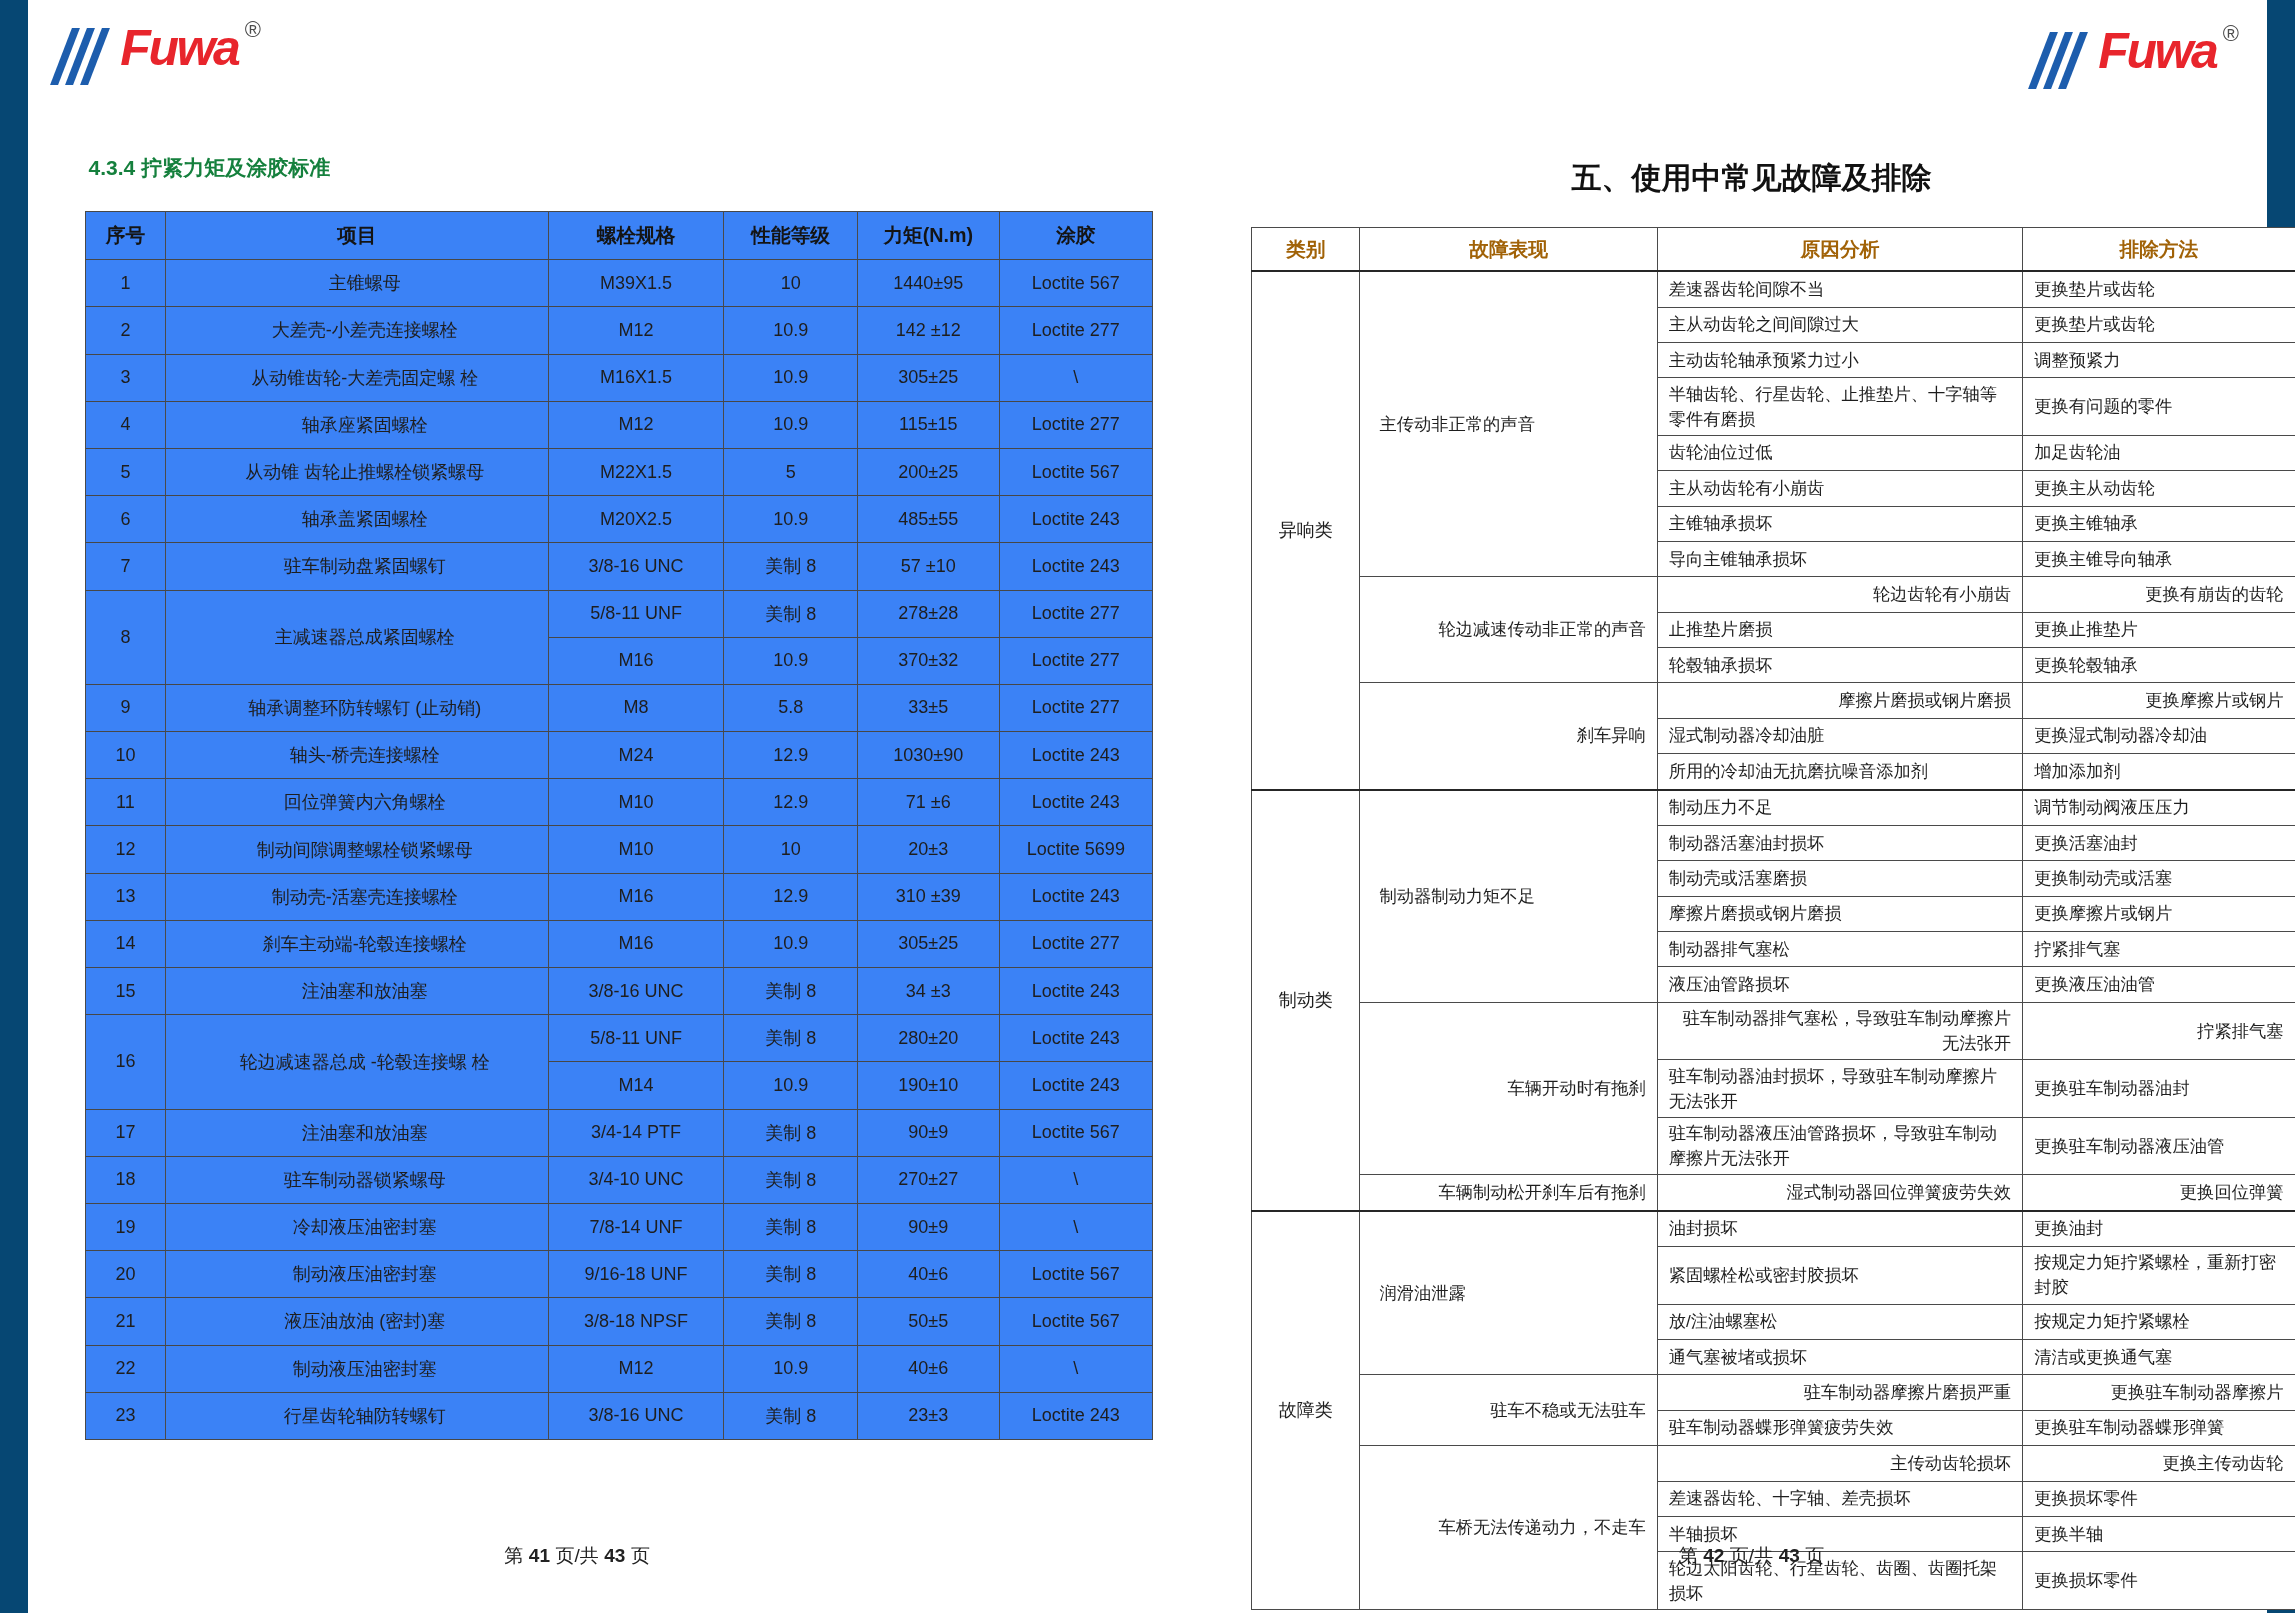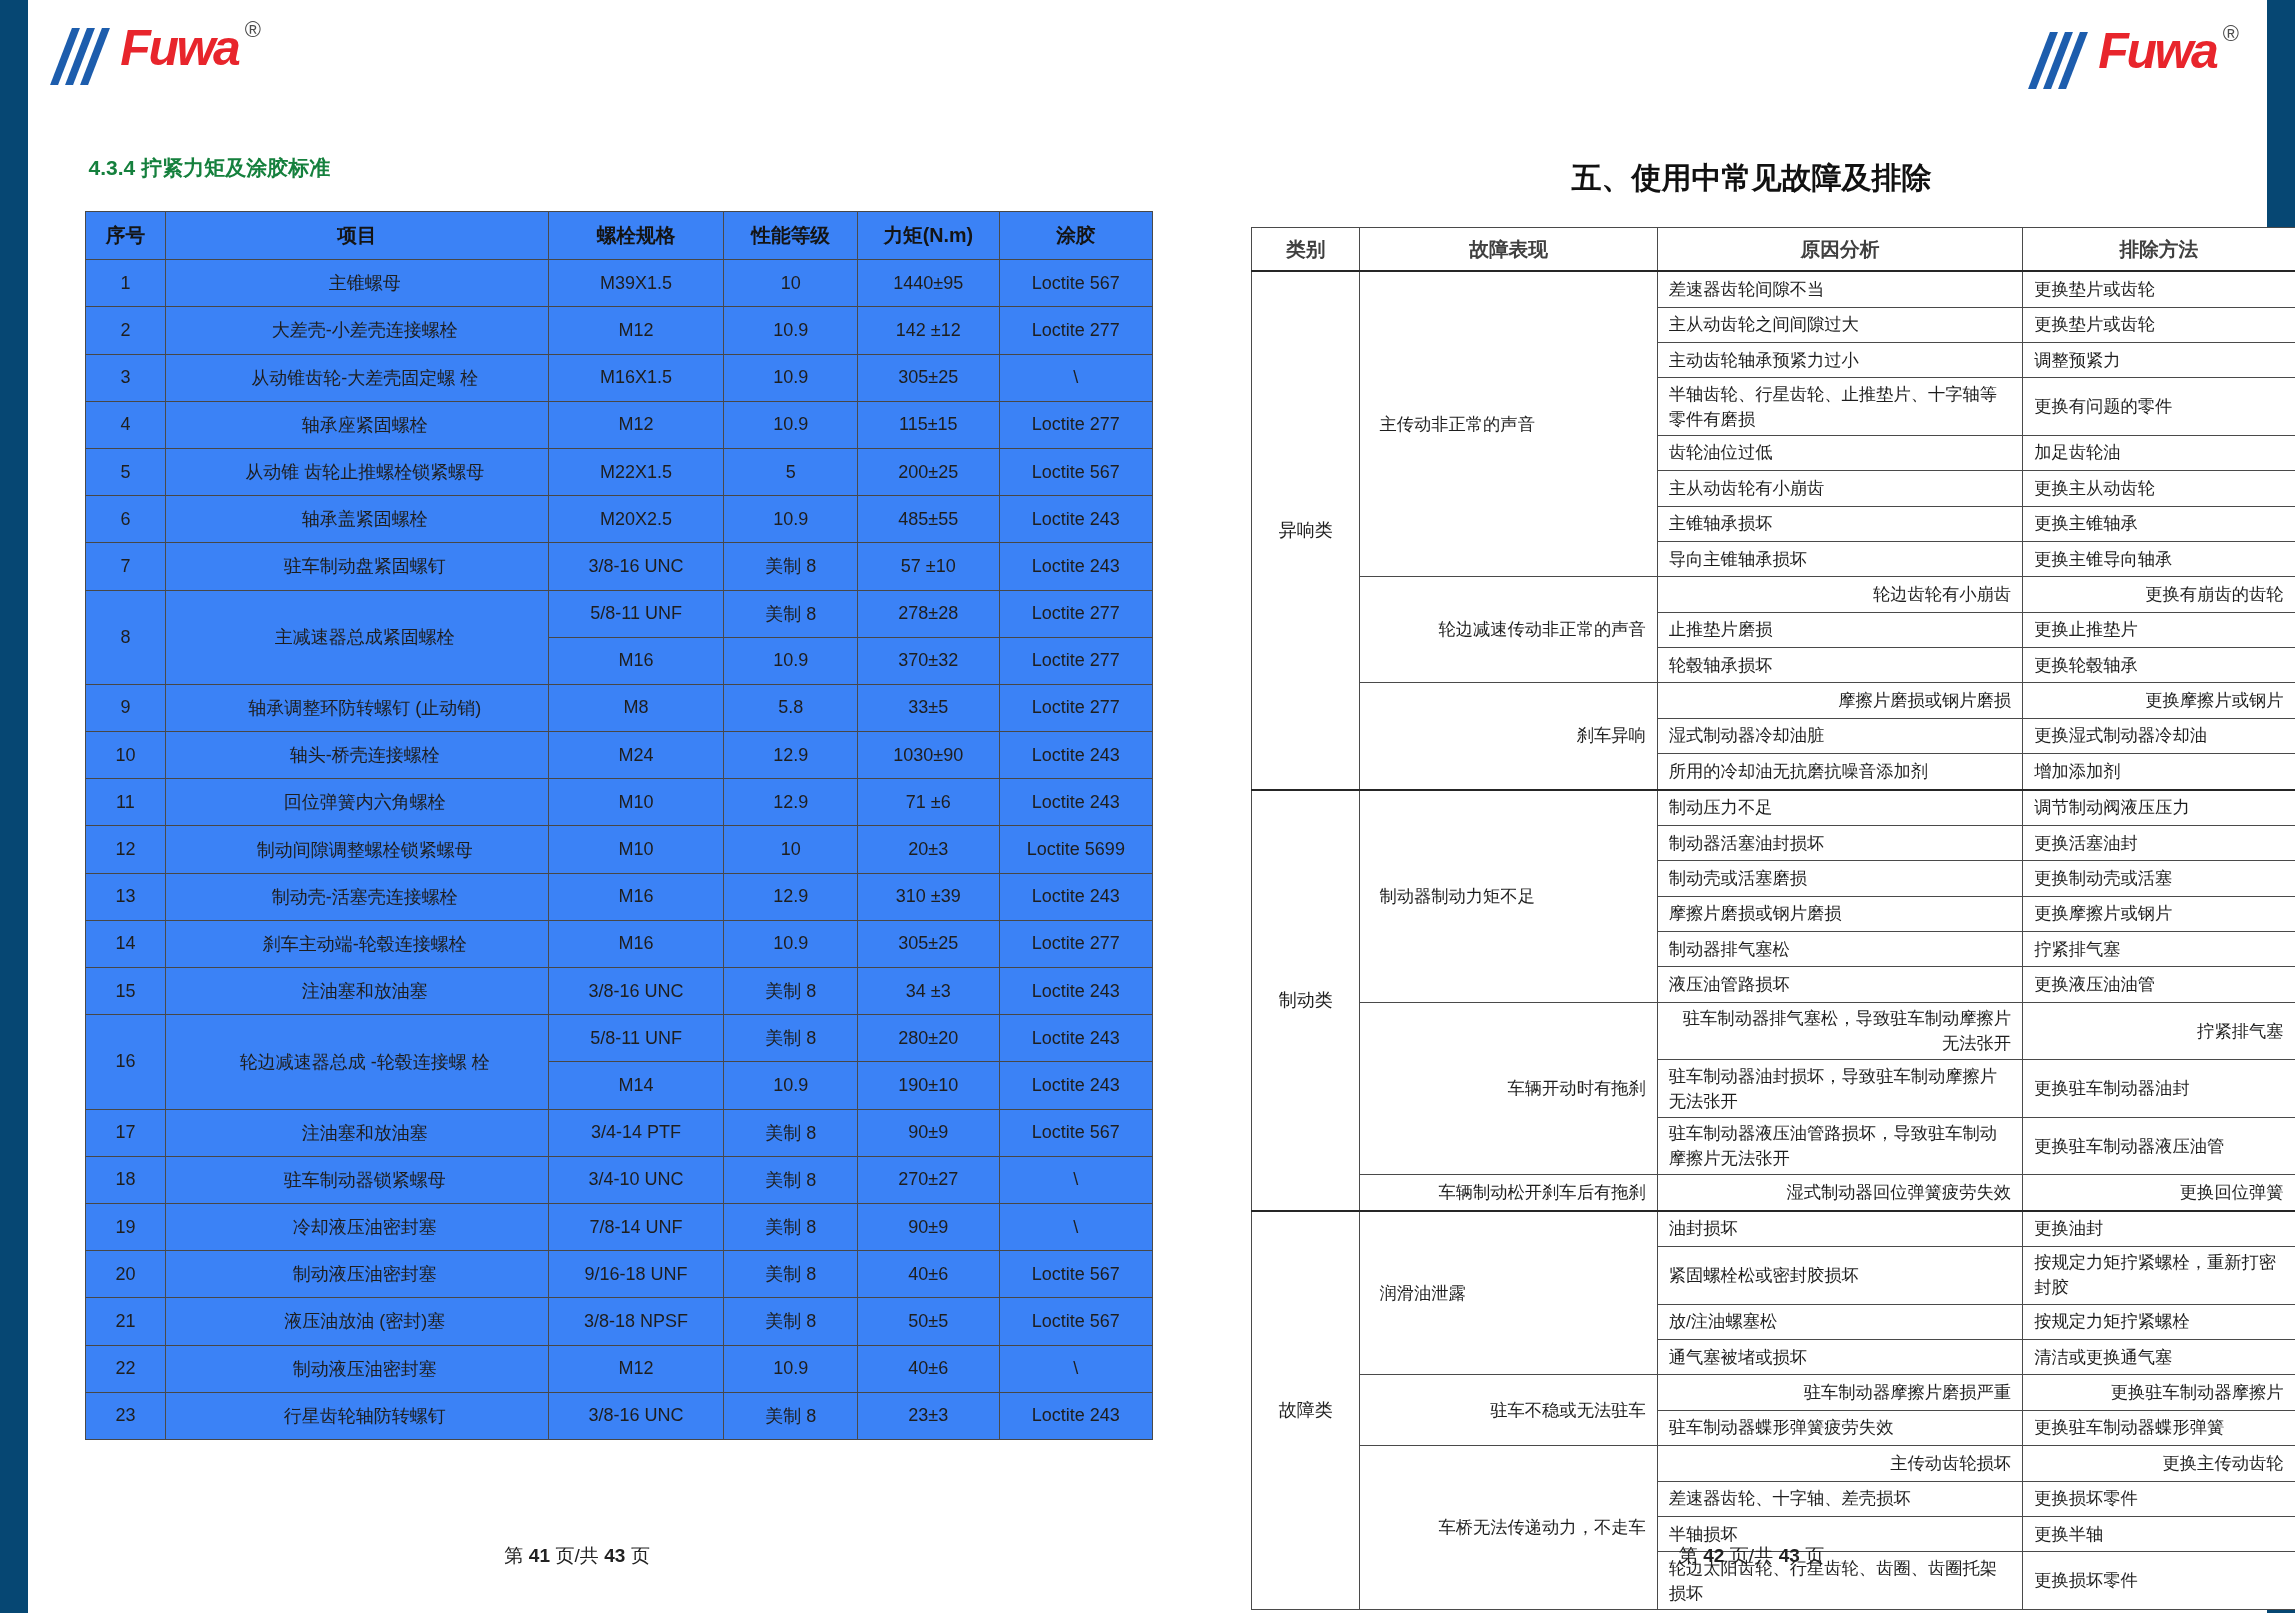--- a/index.html
+++ b/index.html
@@ -46,21 +46,21 @@
   .torque-table .col-2{width:162px;}
   .torque-table .col-3{width:120px;}
   .torque-table .col-4{width:128px;}
   .torque-table .col-5{width:140px;}
 
   
   .fault-table{position:absolute;left:104px;top:227px;width:1001px;border-collapse:collapse;
     table-layout:fixed;background:#fff;border:1.6px solid #2c2c2c;}
   .fault-table th,.fault-table td{border:0.8px solid #4a4a4a;vertical-align:middle;
     padding:3.2px 11px;line-height:1.45;}
-  .fault-table th{height:39px;font-size:19.7px;font-weight:bold;text-align:center;color:#404040;padding:1.6px 4.7px;}
+  .fault-table th{height:39px;font-size:19.7px;font-weight:bold;text-align:center;color:#a16207;padding:1.6px 4.7px;}
   .fault-table td{height:28px;font-size:17.3px;color:#1e1e1e;text-align:left;}
   .fault-table thead th{border-bottom:1.6px solid #303030;}
   .fault-table tr.group-start td{border-top:2.4px solid #262626;}
   .fault-table tr.fault-start td{border-top:1.6px solid #303030;text-align:right;}
   .fault-table td.cell-category{text-align:center;font-size:18px;padding:3.2px 4.7px;}
   .fault-table td.cell-symptom{padding-left:19px;}
   .fault-table .col-0{width:98px;}
   .fault-table .col-1{width:287px;}
   .fault-table .col-2{width:355px;}
   .fault-table .col-3{width:262px;}

